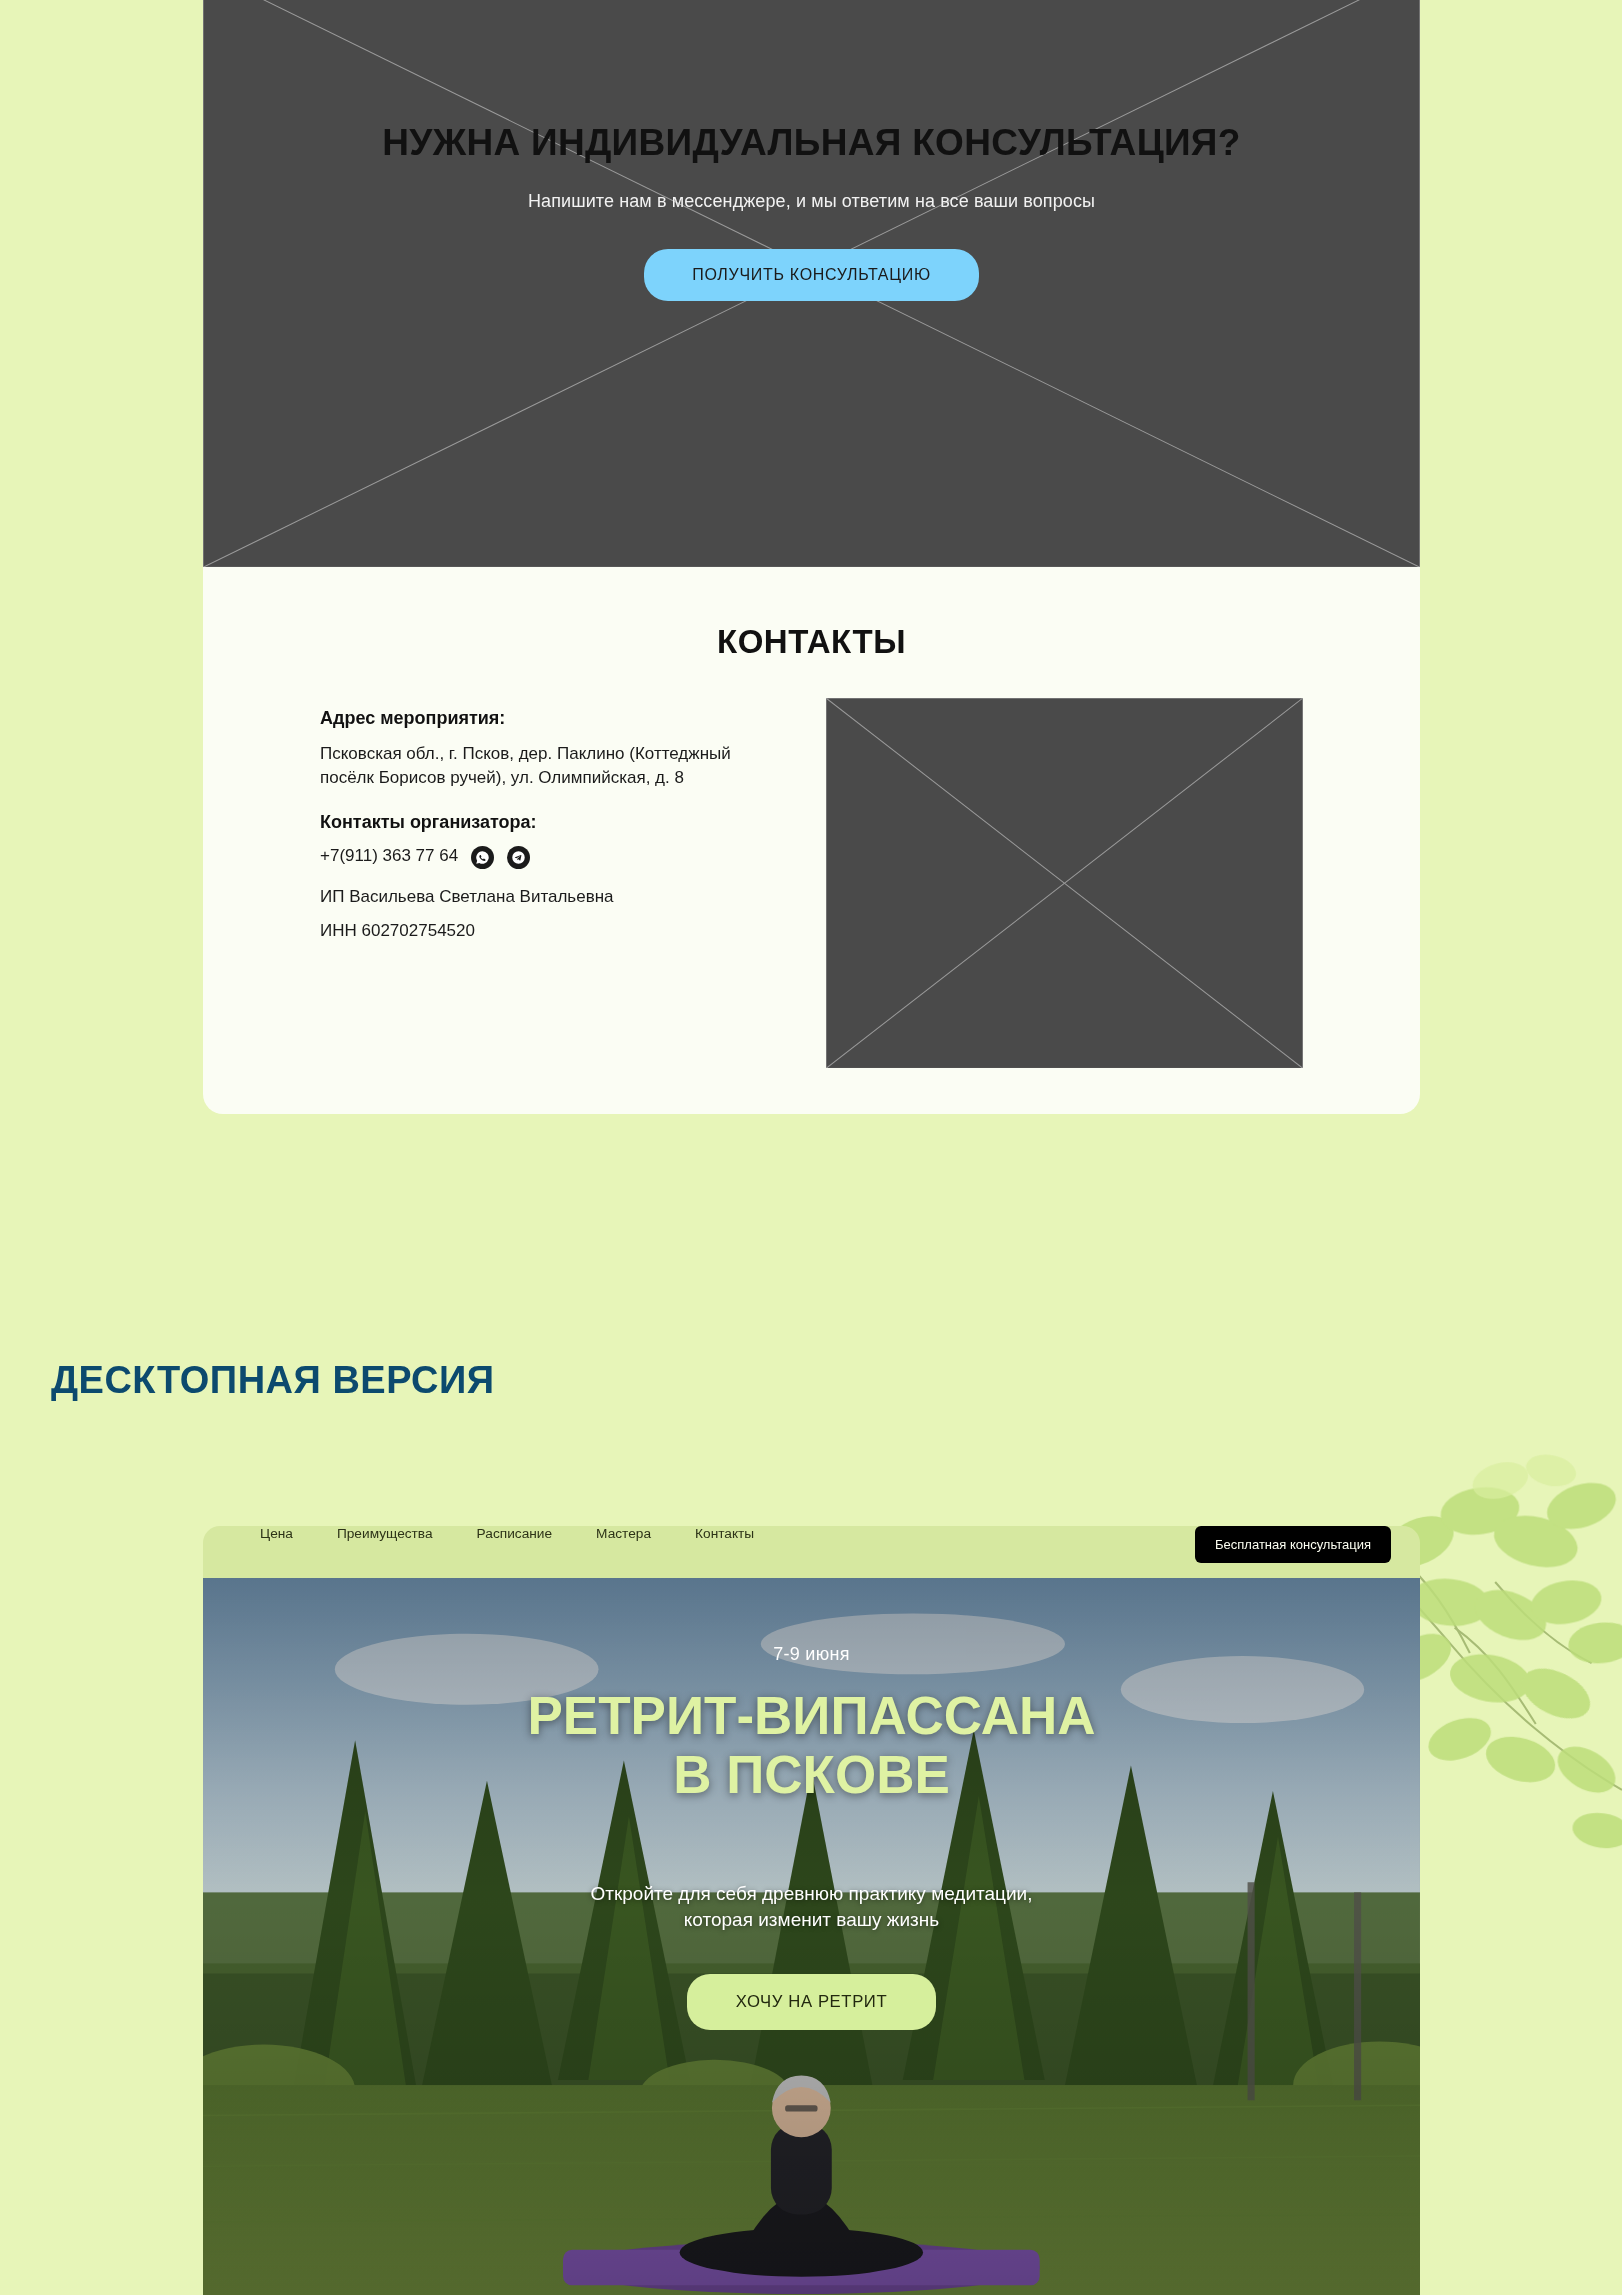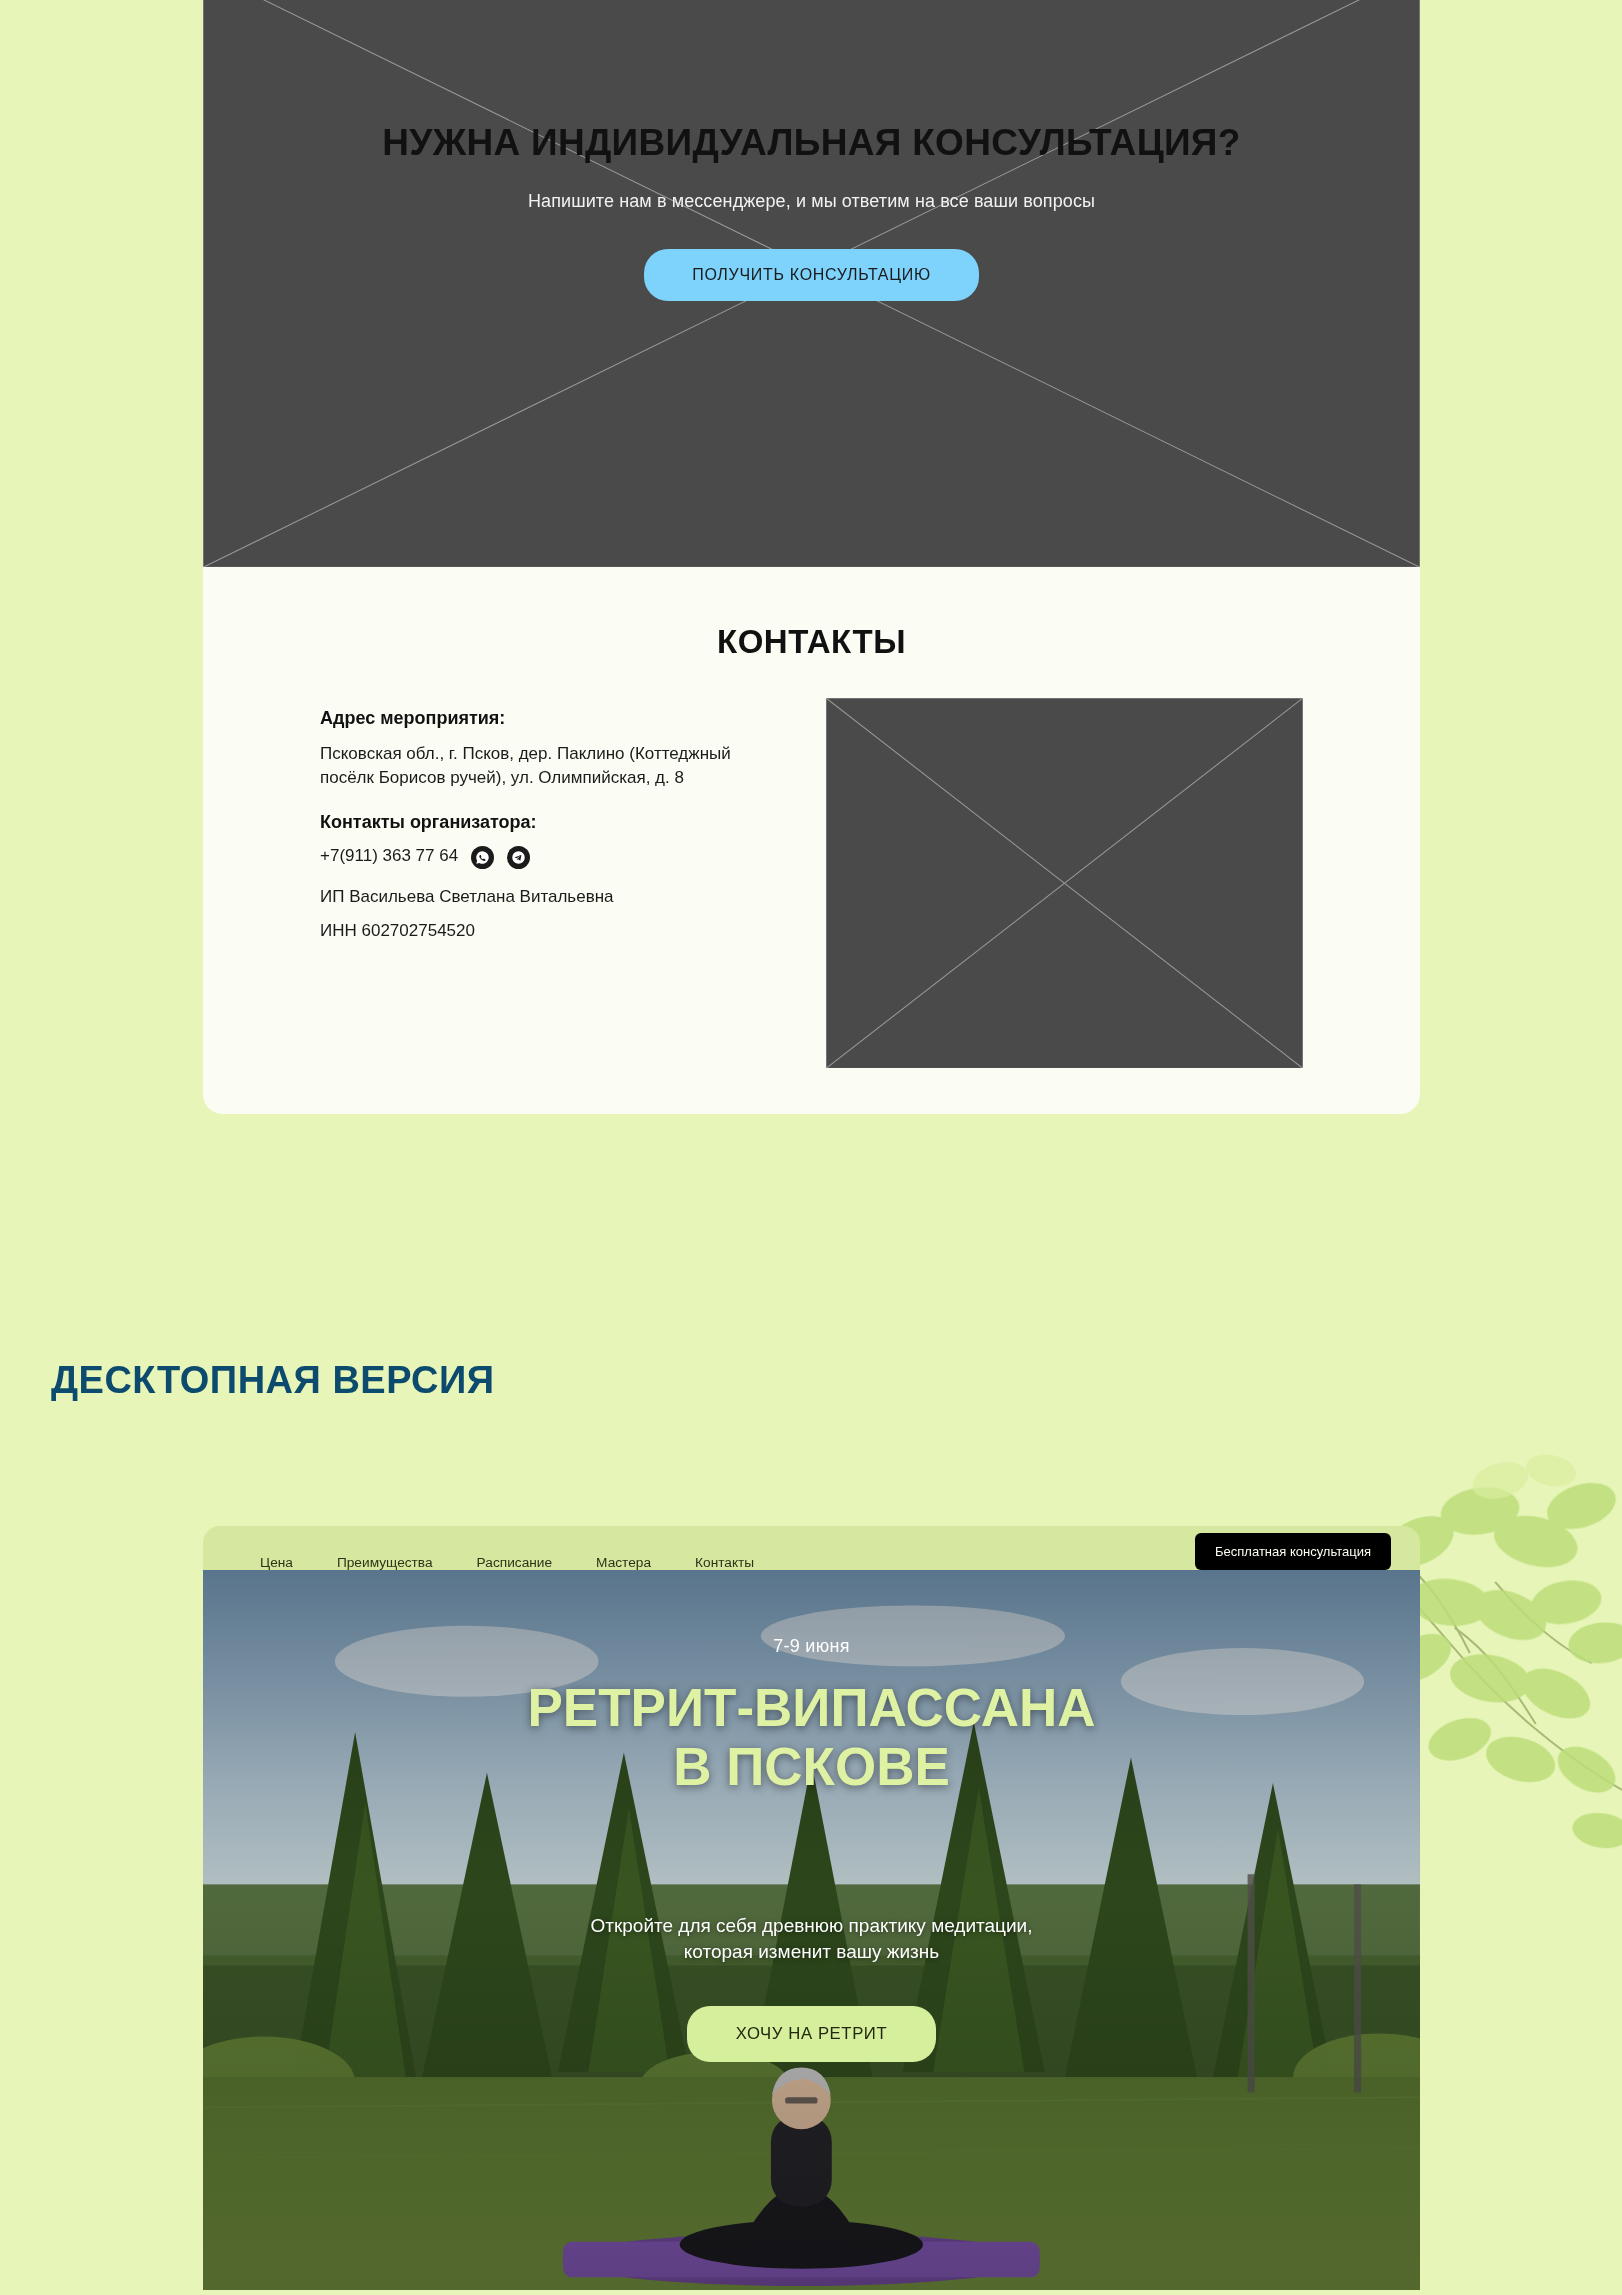--- a/index.html
+++ b/index.html
@@ -170,23 +170,23 @@
     left: 203px;
     top: 1526px;
     width: 1217px;
     z-index: 4;
     border-top-left-radius: 17px;
     border-top-right-radius: 17px;
     overflow: hidden;
   }
   .dm-nav {
     background: #d6e8a0;
-    height: 44px;
+    height: 52px;
     display: flex;
-    align-items: flex-end;
+    align-items: flex-start;
     padding: 0 29px;
     gap: 0;
   }
   .dm-nav-links {
     display: flex;
     align-items: center;
     gap: 44px;
     padding-left: 28px;
   }
   .dm-nav-link {
@@ -232,21 +232,21 @@
     color: #dff2a3;
     line-height: 1.12;
     margin: 21px auto 0 auto;
     text-shadow: 0 2px 9px rgba(0,0,0,.45);
     max-width: 1014px;
   }
   .hero-sub {
     font-size: 19px;
     color: #ffffff;
     line-height: 1.4;
-    margin-top: 116px;
+    margin-top: 76px;
     text-shadow: 0 1px 5px rgba(0,0,0,.5);
   }
   .hero-btn {
     margin-top: 40px;
     display: inline-block;
     background: #d6ef9c;
     color: #22280f;
     font-size: 16.7px;
     letter-spacing: 0.6px;
     padding: 18px 49px;

